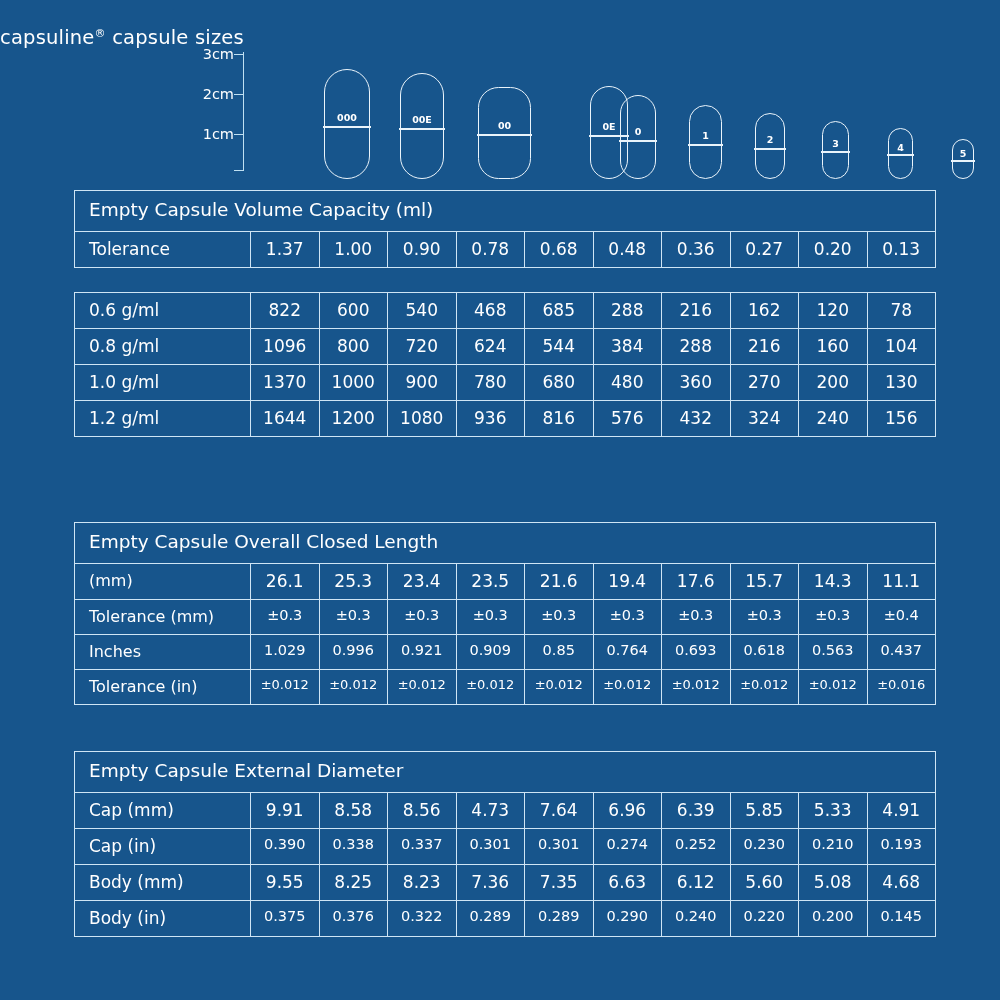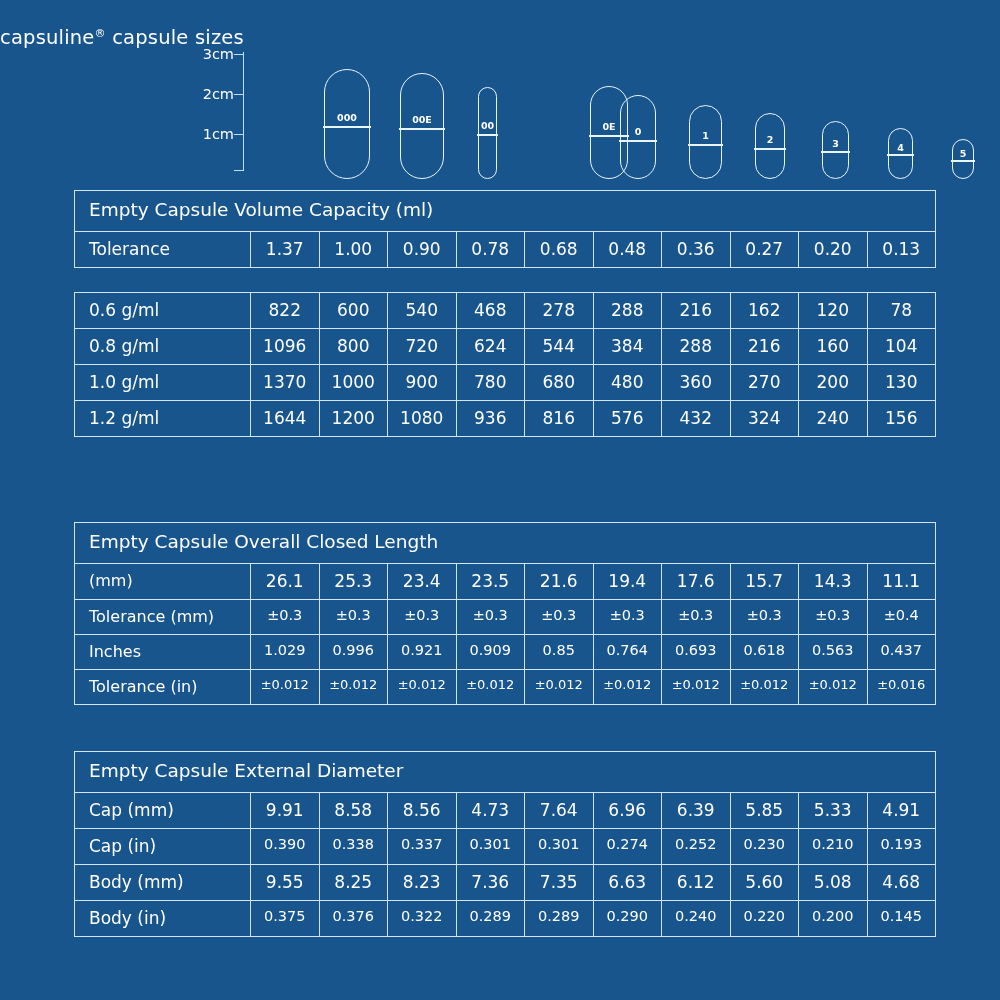--- a/index.html
+++ b/index.html
@@ -177,21 +177,21 @@
       <div class="cap" style="left:72px; width:46px; height:110px; border-radius:23px;">
         <div class="caplabel" style="top:42px;">000</div>
         <div style="position:absolute; left:-1.6px; right:-1.6px; top:56px; height:1.6px; background:#eaf4fb;"></div>
       </div>
 
       <div class="cap" style="left:148px; width:44px; height:106px; border-radius:22px;">
         <div class="caplabel" style="top:40px;">00E</div>
         <div style="position:absolute; left:-1.6px; right:-1.6px; top:54px; height:1.6px; background:#eaf4fb;"></div>
       </div>
 
-      <div class="cap" style="left:226px; width:19px; height:92px; border-radius:20.5px;">
+      <div class="cap" style="left:226px; width:53px; height:92px; border-radius:20.5px;">
         <div class="caplabel" style="top:32px;">00</div>
         <div style="position:absolute; left:-1.6px; right:-1.6px; top:46px; height:1.6px; background:#eaf4fb;"></div>
       </div>
 
       <div class="cap" style="left:298px; width:38px; height:93px; border-radius:19px;margin-left:40px;">
         <div class="caplabel" style="top:34px;">0E</div>
         <div style="position:absolute; left:-1.6px; right:-1.6px; top:48px; height:1.6px; background:#eaf4fb;"></div>
       </div>
 
       <div class="cap" style="left:368px; width:36px; height:84px; border-radius:18px;">
@@ -245,21 +245,21 @@
   </div>
 
   <div class="tbl" style="top:292px;">
 
     <div class="row">
       <div class="cell label">0.6 g/ml</div>
       <div class="cell val">822</div>
       <div class="cell val">600</div>
       <div class="cell val">540</div>
       <div class="cell val">468</div>
-      <div class="cell val">278</div>
+      <div class="cell val">685</div>
       <div class="cell val">288</div>
       <div class="cell val">216</div>
       <div class="cell val">162</div>
       <div class="cell val">120</div>
       <div class="cell val">78</div>
     </div>
 
     <div class="row">
       <div class="cell label">0.8 g/ml</div>
       <div class="cell val">1096</div>

